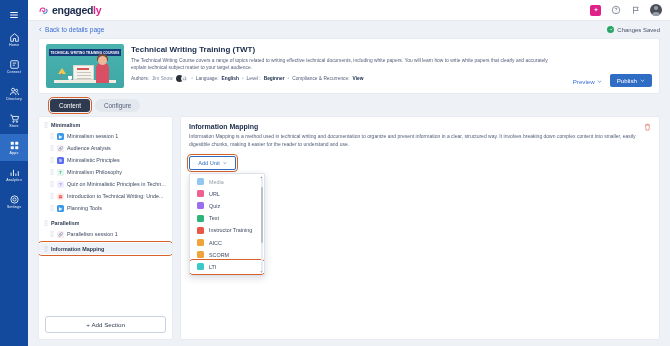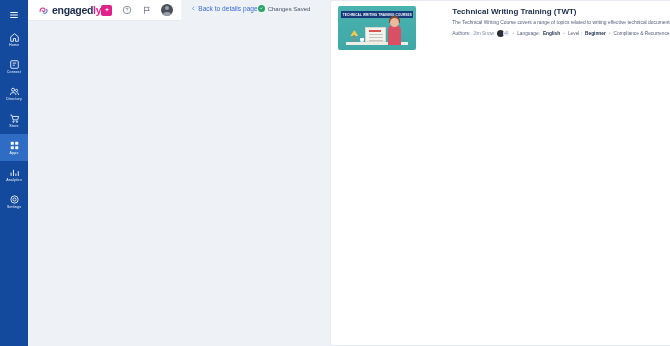--- a/index.html
+++ b/index.html
@@ -21,21 +21,21 @@
   .rail-burger svg { width: 10px; height: 10px; }
   .rail-item {
     width: 28px; height: 27px; display: flex; flex-direction: column;
     align-items: center; justify-content: center; gap: 1px; cursor: pointer;
   }
   .rail-item.active { background: #2f6dc4; }
   .rail-item .ri { width: 11px; height: 11px; display:block; }
   .rail-item .rl { font-size: 3.6px; letter-spacing: .15px; line-height: 1; opacity: .95; }
 
   
-  .right { flex: 1; display: flex; flex-direction: row; min-width: 0; background: #eef1f6; }
+  .right { flex: 1; display: flex; flex-direction: column; min-width: 0; background: #eef1f6; }
 
   .topbar {
     height: 21px; background: #fff; display: flex; align-items: center;
     padding: 0 8px 0 10px; border-bottom: 1px solid #e6e9ef; flex: none;
   }
   .logo { display: flex; align-items: center; gap: 3px; }
   .logo-mark { width: 11px; height: 11px; }
   .logo-text { font-size: 10.5px; font-weight: 700; color: #1a2b4a; letter-spacing: -.3px; }
   .logo-text em { font-style: normal; color: #e0218a; }
   .topbar-right { margin-left: auto; display: flex; align-items: center; gap: 9px; }
@@ -73,21 +73,21 @@
   .thumb .mon { position:absolute; left: 27px; bottom: 8px; width: 21px; height: 15px; background:#f4f3ee; border:1px solid #d9d6cc; }
   .thumb .mon::after{content:"";position:absolute;left:3px;top:2px;width:12px;height:2px;background:#d9534f;}
   .thumb .mon::before{content:"";position:absolute;left:3px;top:6px;width:14px;height:1px;background:#c9c6bd;box-shadow:0 3px 0 #c9c6bd,0 6px 0 #c9c6bd;}
   .thumb .pers { position:absolute; left:50px; bottom:5px; width:13px; height:20px; background:#d94f63; border-radius:5px 5px 0 0; }
   .thumb .pers::after{content:"";position:absolute;left:2px;top:-7px;width:9px;height:9px;border-radius:50%;background:#f0b89a;}
   .thumb .pers::before{content:"";position:absolute;left:1px;top:-9px;width:11px;height:7px;border-radius:5px 5px 0 0;background:#7a4a32;}
   .thumb .lamp{position:absolute;left:12px;bottom:14px;width:8px;height:6px;background:#f2c94c;clip-path:polygon(0 100%,50% 0,100% 100%);}
   .thumb .lampbar{position:absolute;left:15px;bottom:8px;width:1.2px;height:7px;background:#8a8a8a;}
   .thumb .cup{position:absolute;left:22px;bottom:8px;width:4px;height:4px;background:#fff;border-radius:0 0 2px 2px;}
 
-  .cinfo { flex: 1; min-width: 0; padding-top: 1px; margin-left: 29px; }
+  .cinfo { flex: 1; min-width: 0; padding-top: 1px; }
   .ctitle { font-size: 8px; font-weight: 700; color: #1a2b4a; margin-bottom: 2.5px; }
   .cdesc { font-size: 4.9px; line-height: 1.5; color: #55607a; margin-bottom: 4px; }
   .cmeta { display: flex; align-items: center; gap: 3px; font-size: 4.8px; color: #55607a; flex-wrap: nowrap; }
   .cmeta b { color: #1a2b4a; font-weight: 700; }
   .cmeta .lnk { color: #1a2b4a; font-weight: 700; cursor: pointer; }
   .cmeta .sep { color: #b6bdc9; }
   .authname { color: #7f8aa0; }
   .avs { display: flex; align-items: center; }
   .av1 { width: 7px; height: 7px; border-radius: 50%; background: #2b2f36; }
   .av2 { width: 7px; height: 7px; border-radius: 50%; background: #e9edf4; color:#5a6476;

